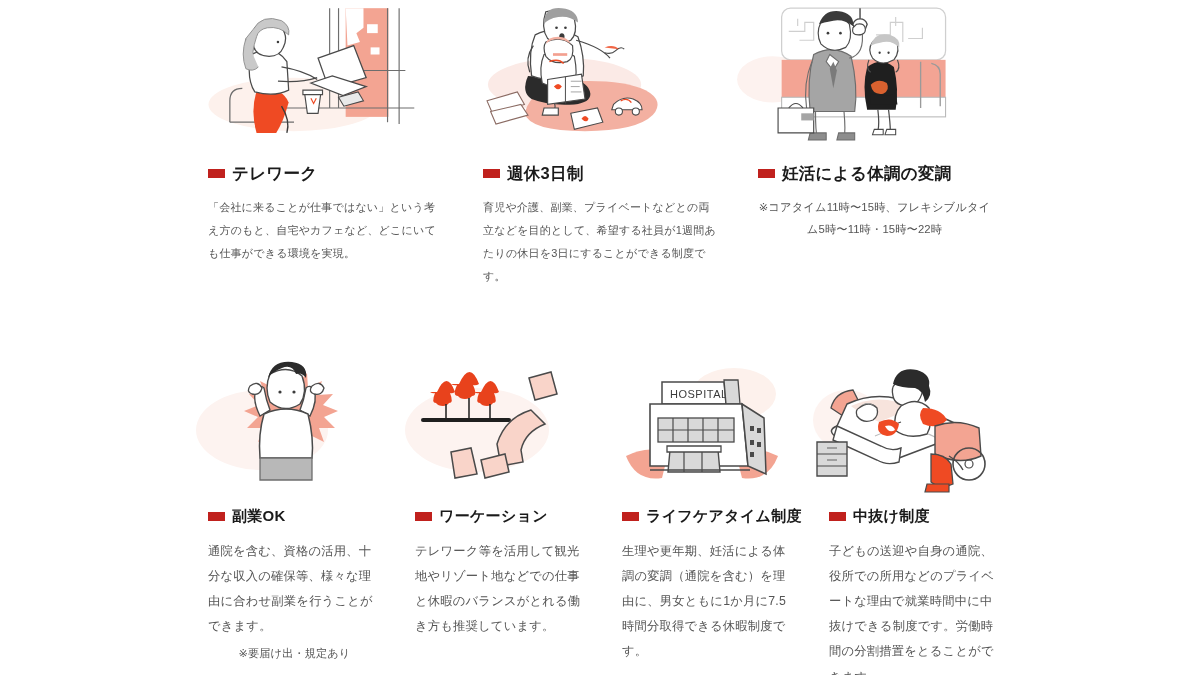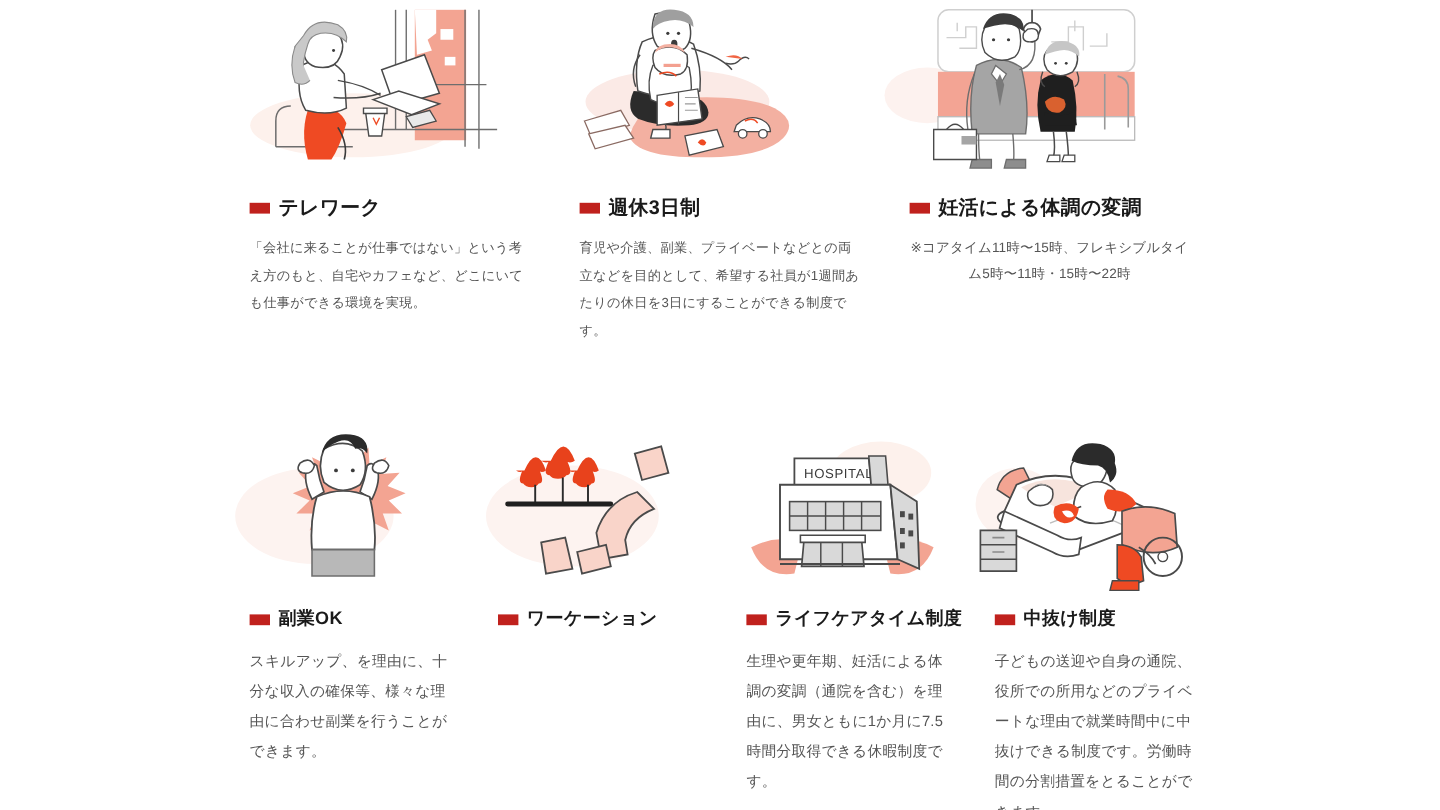--- a/index.html
+++ b/index.html
@@ -257,21 +257,22 @@
           <path d="M72 18 q4 -18 24 -16 q16 2 14 16 q-4 -6 -10 -4 q-4 -10 -14 -6 q-10 4 -14 10 z" fill="#2b2b2b"></path>
           <circle cx="84" cy="32" r="1.6" fill="#3b3b3b"></circle>
           <circle cx="98" cy="32" r="1.6" fill="#3b3b3b"></circle>
           <path d="M84 38 q8 8 14 0 q-6 8 -14 0 z" fill="#ef4a23"></path>
         </svg>
       </div>
       <div class="card-head">
         <span class="marker"></span>
         <span class="card-title">副業OK</span>
       </div>
-      <p class="card-body">スキルアップ、を理由に、十分な収入の確保等、様々な理由に合わせ副業を行うことができます。</p>
+      <p class="card-body">通院を含む、資格の活用、十分な収入の確保等、様々な理由に合わせ副業を行うことができます。</p>
+      <p class="card-note">※要届け出・規定あり</p>
     </div>
 
     <div class="card">
       <div class="illus">
         <svg viewBox="0 0 185 140" xmlns="http://www.w3.org/2000/svg">
           <ellipse cx="74" cy="70" rx="72" ry="42" fill="#fdf3f0"></ellipse>
 
           <path d="M34 32 q10 -22 18 0 q-3 2 -5 1 q4 10 -1 10 q-2 3 -6 3 q-5 0 -7 -3 q-5 0 -1 -10 q-2 1 -5 -1 z" fill="#e8421c"></path>
           <path d="M56 24 q11 -24 20 0 q-3 2 -6 1 q5 11 -1 11 q-2 3 -7 3 q-5 0 -7 -3 q-6 0 -1 -11 q-3 1 -6 -1 z" fill="#e8421c"></path>
           <path d="M78 32 q10 -22 18 0 q-3 2 -5 1 q4 10 -1 10 q-2 3 -6 3 q-5 0 -7 -3 q-5 0 -1 -10 q-2 1 -5 -1 z" fill="#e8421c"></path>
@@ -282,20 +283,21 @@
 
           <path d="M126 18 l22 -6 l6 22 l-22 6 z" fill="#f9d4c9" stroke="#4a4a4a" stroke-width="1.5"></path>
           <path d="M48 92 l20 -4 l6 26 l-22 4 z" fill="#f9d4c9" stroke="#4a4a4a" stroke-width="1.5"></path>
           <path d="M78 100 l24 -6 l4 18 l-24 6 z" fill="#f9d4c9" stroke="#4a4a4a" stroke-width="1.5"></path>
         </svg>
       </div>
       <div class="card-head">
         <span class="marker"></span>
         <span class="card-title">ワーケーション</span>
       </div>
+      <p class="card-body">テレワーク等を活用して観光地やリゾート地などでの仕事と休暇のバランスがとれる働き方も推奨しています。</p>
     </div>
 
     <div class="card">
       <div class="illus">
         <svg viewBox="0 0 185 140" xmlns="http://www.w3.org/2000/svg">
           <ellipse cx="124" cy="34" rx="42" ry="26" fill="#fdf1ec"></ellipse>
           <path d="M16 96 q24 -12 42 -2 l-6 24 q-26 4 -36 -22 z" fill="#f3a492"></path>
           <path d="M168 96 q-24 -12 -42 -2 l6 24 q26 4 36 -22 z" fill="#f3a492"></path>
 
           <path d="M52 22 h62 l2 22 h-64 z" fill="#ffffff" stroke="#4a4a4a" stroke-width="1.5"></path>

